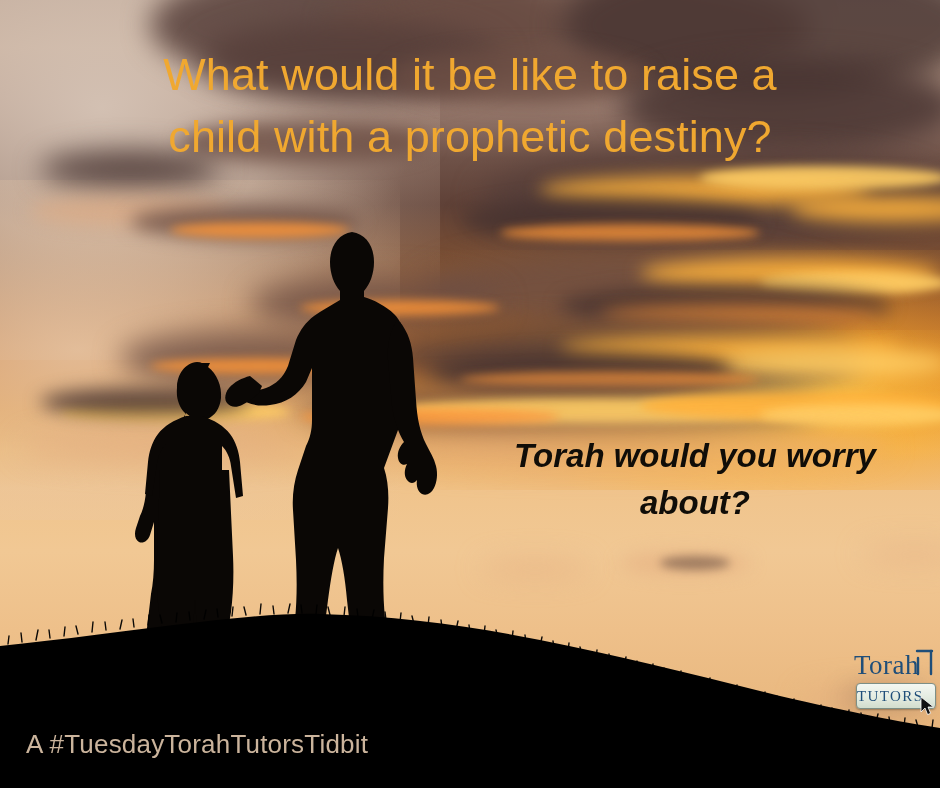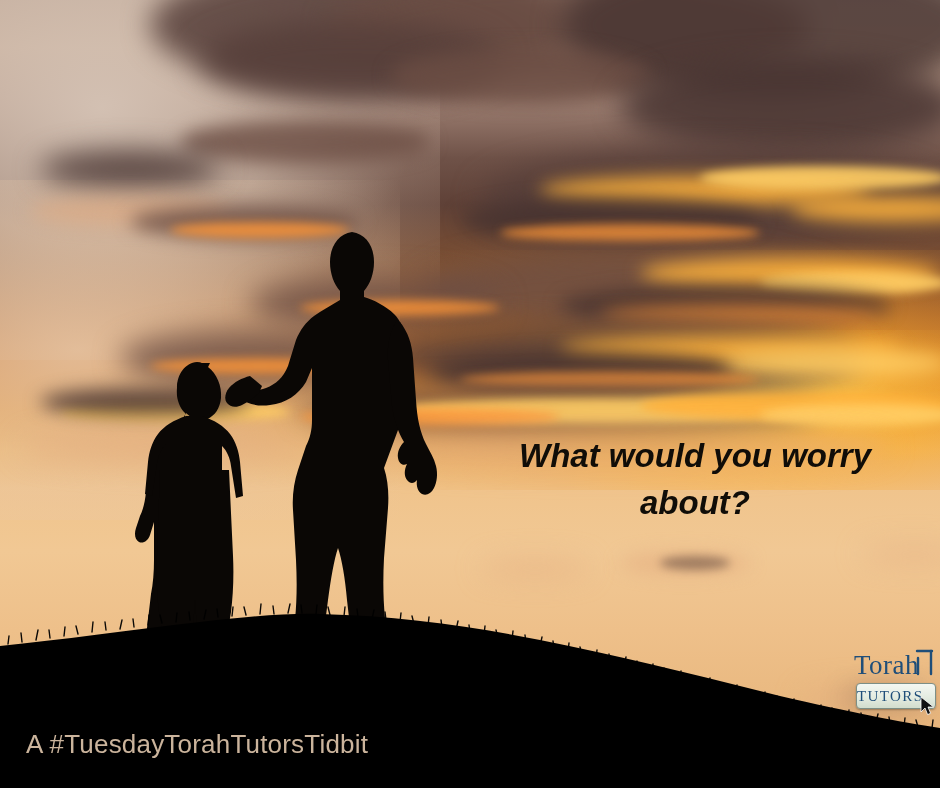--- a/index.html
+++ b/index.html
@@ -484,22 +484,24 @@
                  M568,64 l1,-9 M582,67 l-2,-8 M596,71 l1,-9 M610,74 l-1,-8 M624,78 l2,-9
                  M638,81 l-1,-8 M652,85 l1,-9 M666,88 l-2,-8 M680,92 l1,-9 M694,96 l-1,-8
                  M708,99 l2,-9 M722,103 l-1,-8 M736,106 l1,-9 M750,110 l-2,-8 M764,113 l1,-9
                  M778,116 l-1,-8 M792,119 l2,-8 M806,122 l-1,-7 M820,125 l1,-8 M834,127 l-2,-7
                  M848,130 l1,-8 M862,132 l-1,-7 M876,134 l2,-8 M890,136 l-1,-7 M904,138 l1,-8
                  M918,139 l-2,-7 M932,140 l1,-8"></path>
       </g>
     </svg>
   </div>
 
-
-  <div class="subhead">What would you worry
+  <div class="headline">What would it be like to raise a
+child with a prophetic destiny?</div>
+
+  <div class="subhead">Torah would you worry
 about?</div>
 
   <div class="hashtag">A #TuesdayTorahTutorsTidbit</div>
 
   <div class="logo">
     <div class="logo-word">Torah</div>
 
     <div class="logo-hei">
       <svg viewBox="0 0 22 32" xmlns="http://www.w3.org/2000/svg">
         <g stroke="#1f4e79" fill="none" stroke-width="2.4" stroke-linecap="round">

